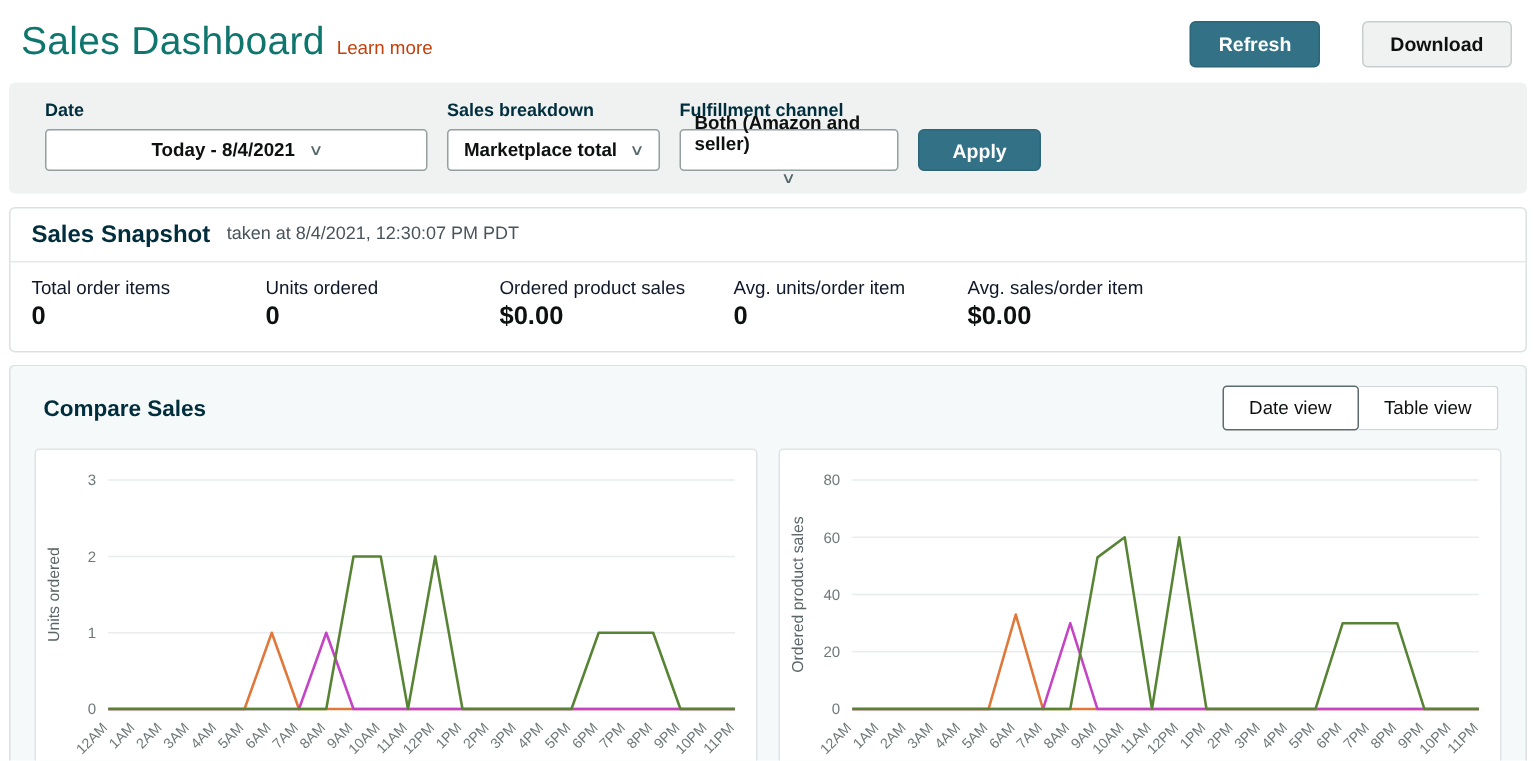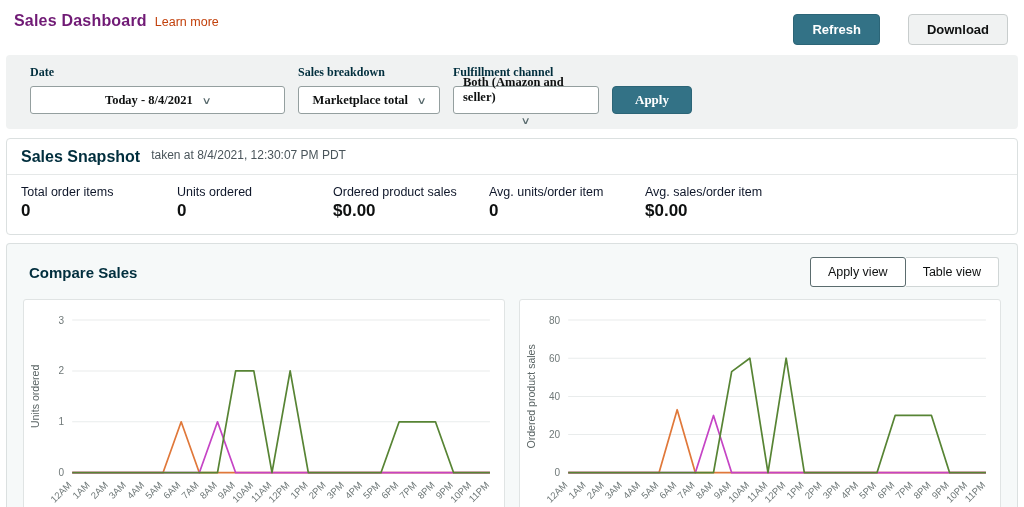--- a/index.html
+++ b/index.html
@@ -8,31 +8,31 @@
     width:1024px; height:507px; overflow:hidden;
     font-family:"Liberation Sans", sans-serif;
     color:#0f1111;
   }
   
   .top-header {
     display:flex; justify-content:space-between; align-items:flex-start;
     padding:12px 14px 8px 14px; height:55px;
   }
   .title-wrap { display:flex; align-items:baseline; gap:8px; }
-  .page-title { font-size:16px; font-weight:700; color:#701a75; letter-spacing:.2px; }
+  .page-title { font-size:26px; font-weight:400; color:#0f766e; letter-spacing:.2px; }
   .learn-more { font-size:12.5px; color:#c2410c; text-decoration:none; cursor:pointer; }
   .hdr-buttons { display:flex; gap:28px; padding-top:2px; padding-right:2px; }
   .btn { font-family:inherit; font-size:13px; border-radius:4px; padding:7px 18px; cursor:pointer; }
   .btn-teal { background:#337286; border:1px solid #2c6577; color:#fff; font-weight:600; }
   .btn-light { background:#f0f2f2; border:1px solid #c8cdcd; color:#0f1111; font-weight:600; }
   
   .filter-bar {
     margin:0 6px; background:#f0f2f2; border-radius:4px;
     padding:11px 24px 15px 24px; height:74px;
-    display:flex; align-items:flex-end; gap:13px;font-family:Liberation Serif, serif;
+    display:flex; align-items:flex-end; gap:13px;
   }
   .filter-group { display:flex; flex-direction:column; }
   .filter-label { font-size:12px; font-weight:700; color:#002e3d; margin-bottom:6px; }
   .select-box {
     background:#fff; border:1px solid #949f9f; border-radius:3px;
     height:28px; padding:0 9px; display:flex; align-items:center; justify-content:center;
     font-size:12.5px; font-weight:600; color:#0f1111; cursor:pointer; gap:10px;
   }
   .select-box .chev { color:#56686b; font-size:10px; transform:scaleX(1.4); font-weight:400; }
   .w-date { width:255px; } .w-breakdown { width:142px; } .w-fulfill { width:146px;flex-direction:column; }
@@ -132,21 +132,21 @@
       <div class="stat-label">Avg. sales/order item</div>
       <div class="stat-value">$0.00</div>
     </div>
   </div>
 </div>
 
 <div class="compare-card">
   <div class="compare-head">
     <span class="compare-title">Compare Sales</span>
     <div class="view-toggle">
-      <button class="toggle-btn active">Apply view</button>
+      <button class="toggle-btn active">Date view</button>
       <button class="toggle-btn inactive">Table view</button>
     </div>
   </div>
   <div class="charts-row">
     <div class="chart-card">
       <svg viewBox="0 0 470 216" preserveAspectRatio="xMidYMid meet">
           <line x1="44" y1="166" x2="460" y2="166" stroke="#e9ecec" stroke-width="1"></line>
           <line x1="44" y1="115.33333333333334" x2="460" y2="115.33333333333334" stroke="#e9ecec" stroke-width="1"></line>
           <line x1="44" y1="64.66666666666667" x2="460" y2="64.66666666666667" stroke="#e9ecec" stroke-width="1"></line>
           <line x1="44" y1="14" x2="460" y2="14" stroke="#e9ecec" stroke-width="1"></line>

